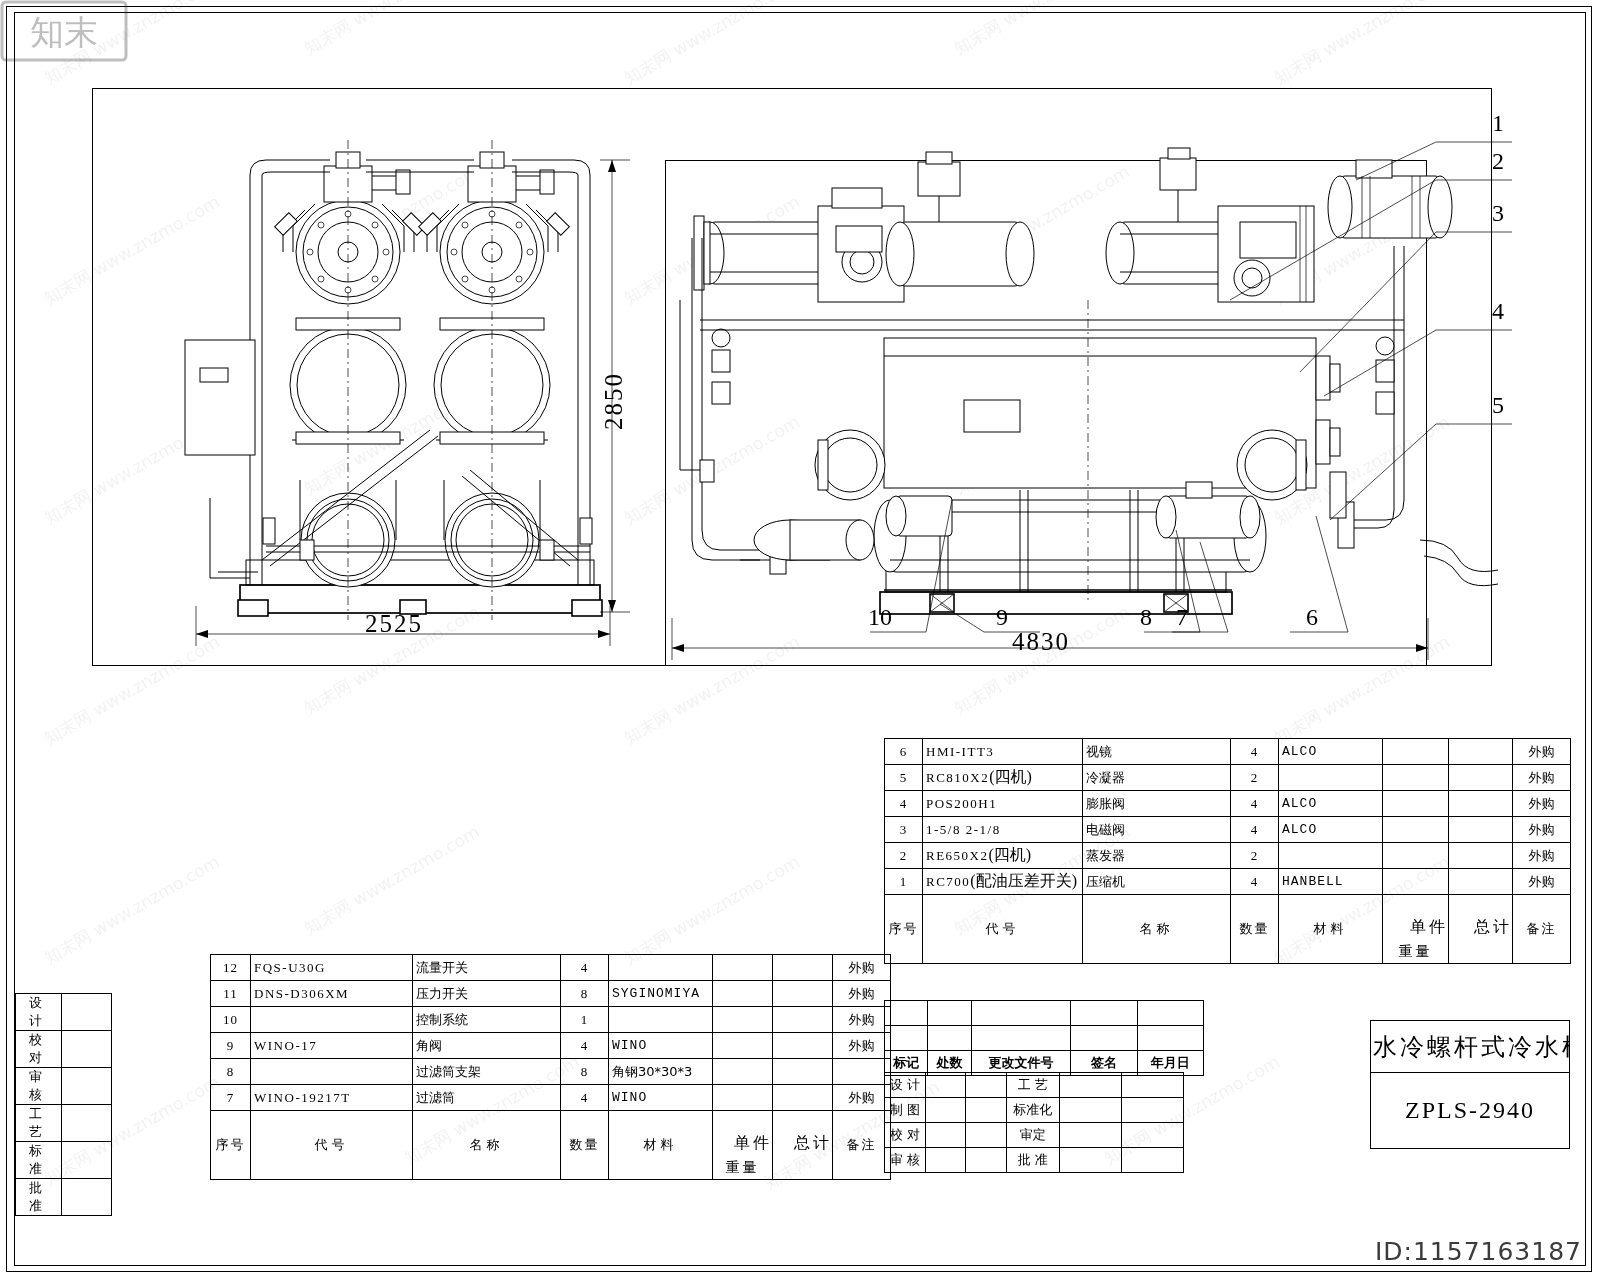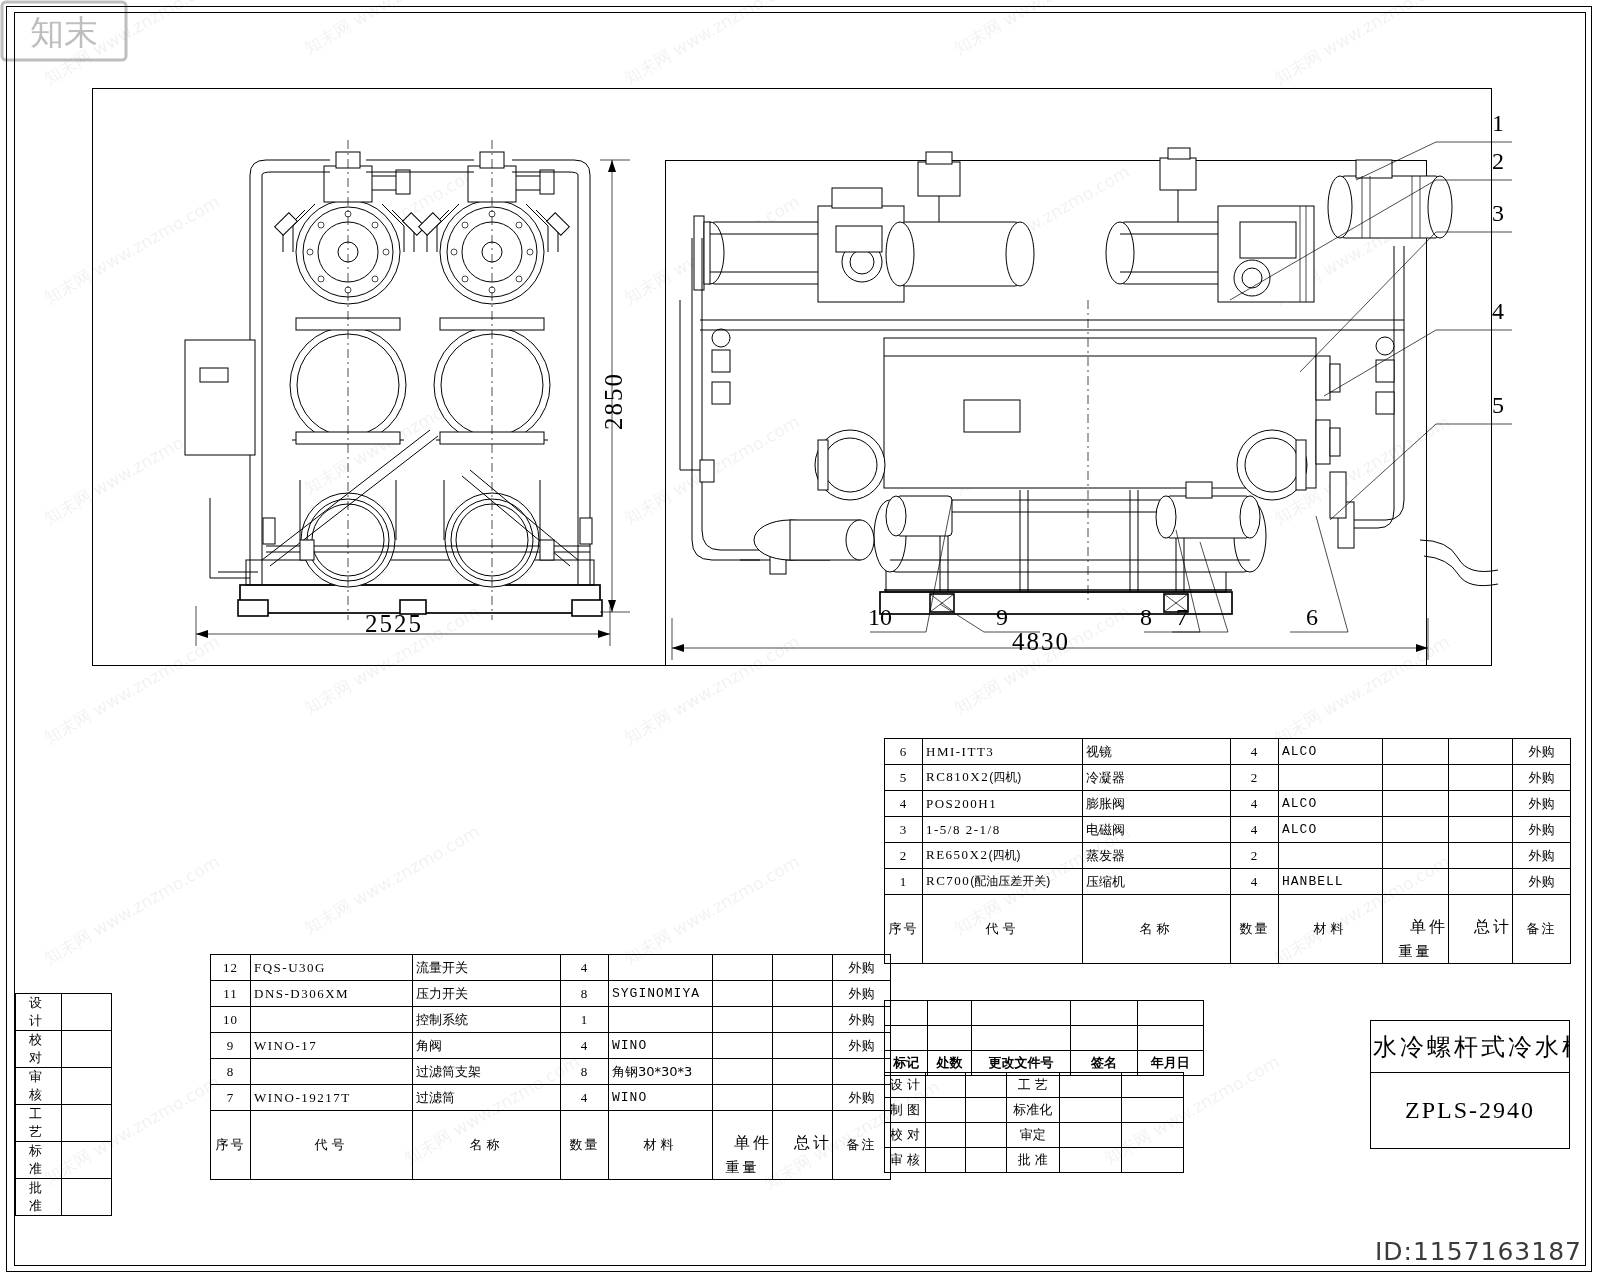--- a/index.html
+++ b/index.html
@@ -42,21 +42,21 @@
   .tech .t-title{font-size:22px;margin-bottom:2px;}
   .tech p{margin:0;}
 
   
   table.bom{position:absolute;border-collapse:collapse;table-layout:fixed;
       font-family:"DejaVu Sans",sans-serif;}
   table.bom td{border:1px solid #000;height:25px;padding:0 3px;
       font-size:13px;vertical-align:middle;overflow:hidden;white-space:nowrap;}
   td.num{font-family:"Liberation Serif",serif;font-size:21px;text-align:center;letter-spacing:1px;}
   td.code{font-family:"Liberation Serif",serif;font-size:21px;letter-spacing:1.5px;padding-left:5px;}
-  td.code small{font-size:12px;font-family:Liberation Sans, sans-serif;letter-spacing:0;margin-top:44px;}
+  td.code small{font-size:16px;font-family:Liberation Serif, serif;letter-spacing:0;margin-top:44px;}
   td.cn{font-size:13px;padding-left:5px;font-family:"DejaVu Sans",sans-serif;}
   td.mat{font-family:Liberation Mono, monospace;font-size:19px;letter-spacing:1px;padding-left:5px;}
   td.rem{font-size:13px;text-align:center;font-family:"DejaVu Sans",sans-serif;}
   td.hd{font-size:14px;text-align:center;font-family:"DejaVu Sans",sans-serif;letter-spacing:4px;}
   td.hd2{font-size:14px;text-align:center;font-family:"DejaVu Sans",sans-serif;letter-spacing:2px;}
 
   
   .wsplit{position:relative;padding:0 !important;}
   .wsplit .wtop{height:24px;line-height:24px;text-align:right;font-size:16px;letter-spacing:3px;margin-top:20px;}
   .wsplit .wbot{height:24px;line-height:24px;text-align:center;font-size:14px;letter-spacing:3px;

